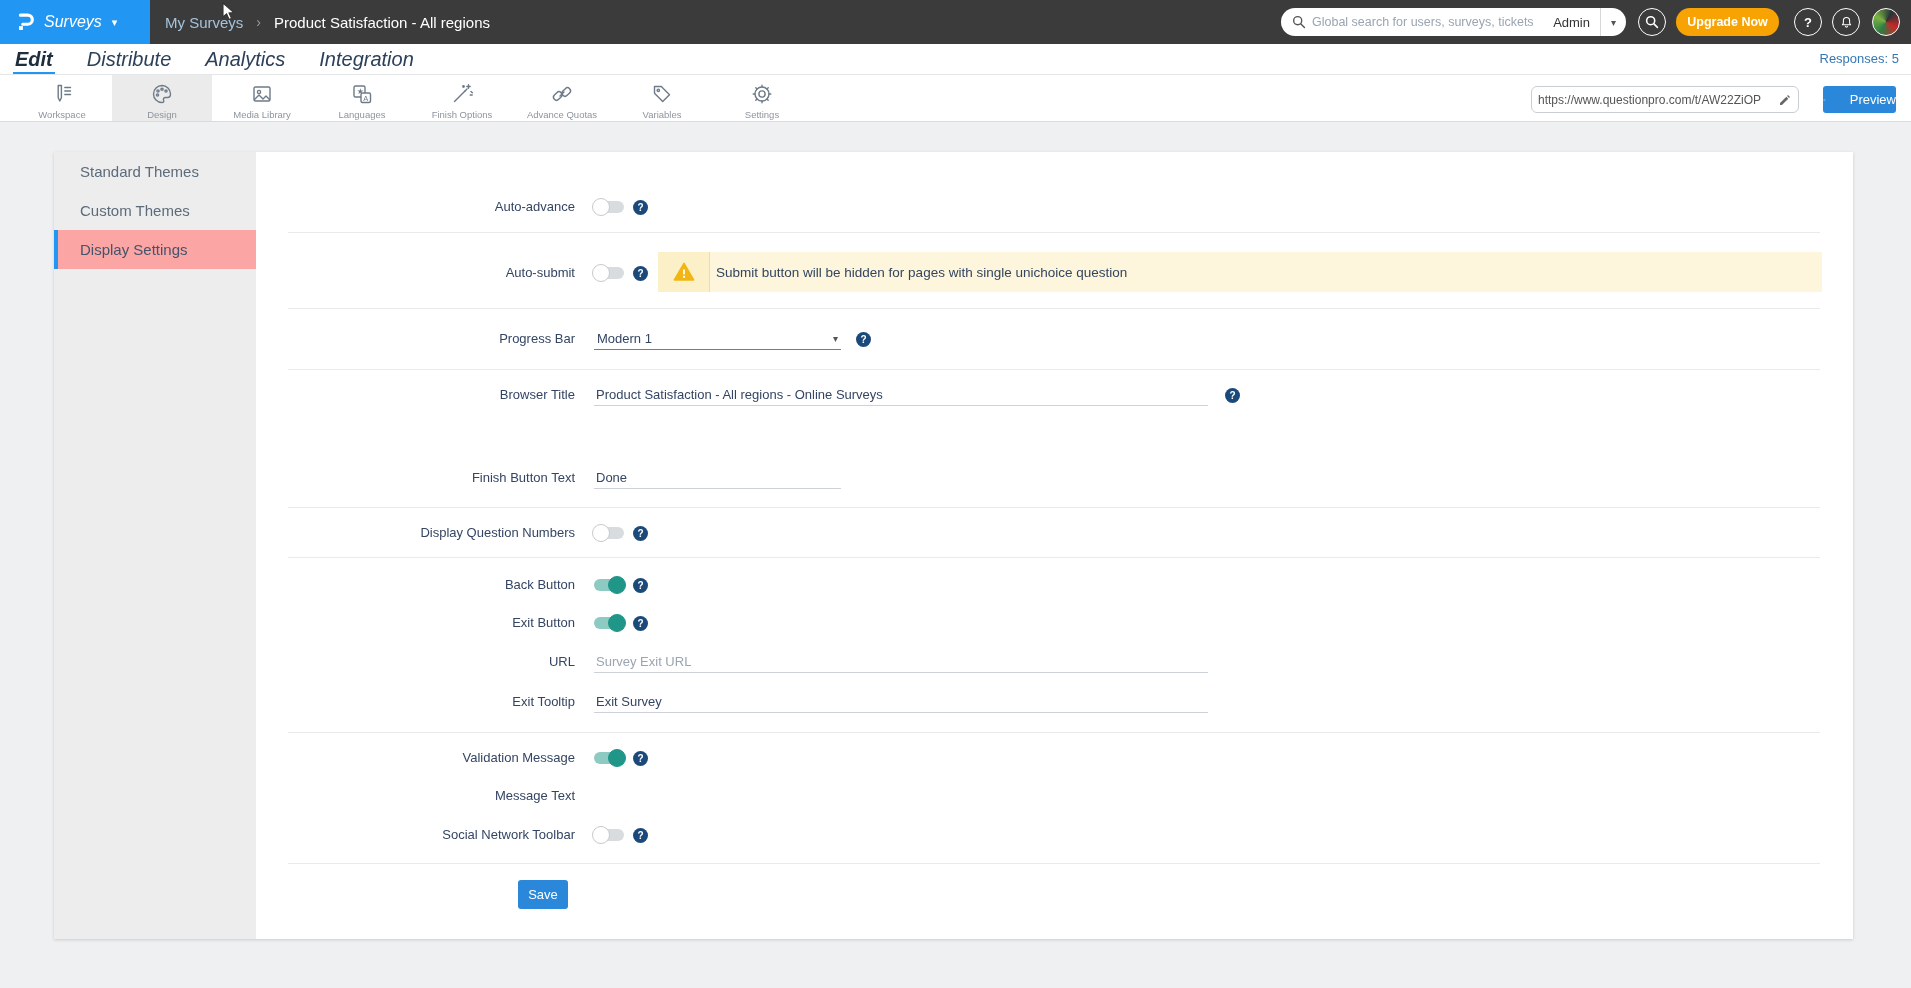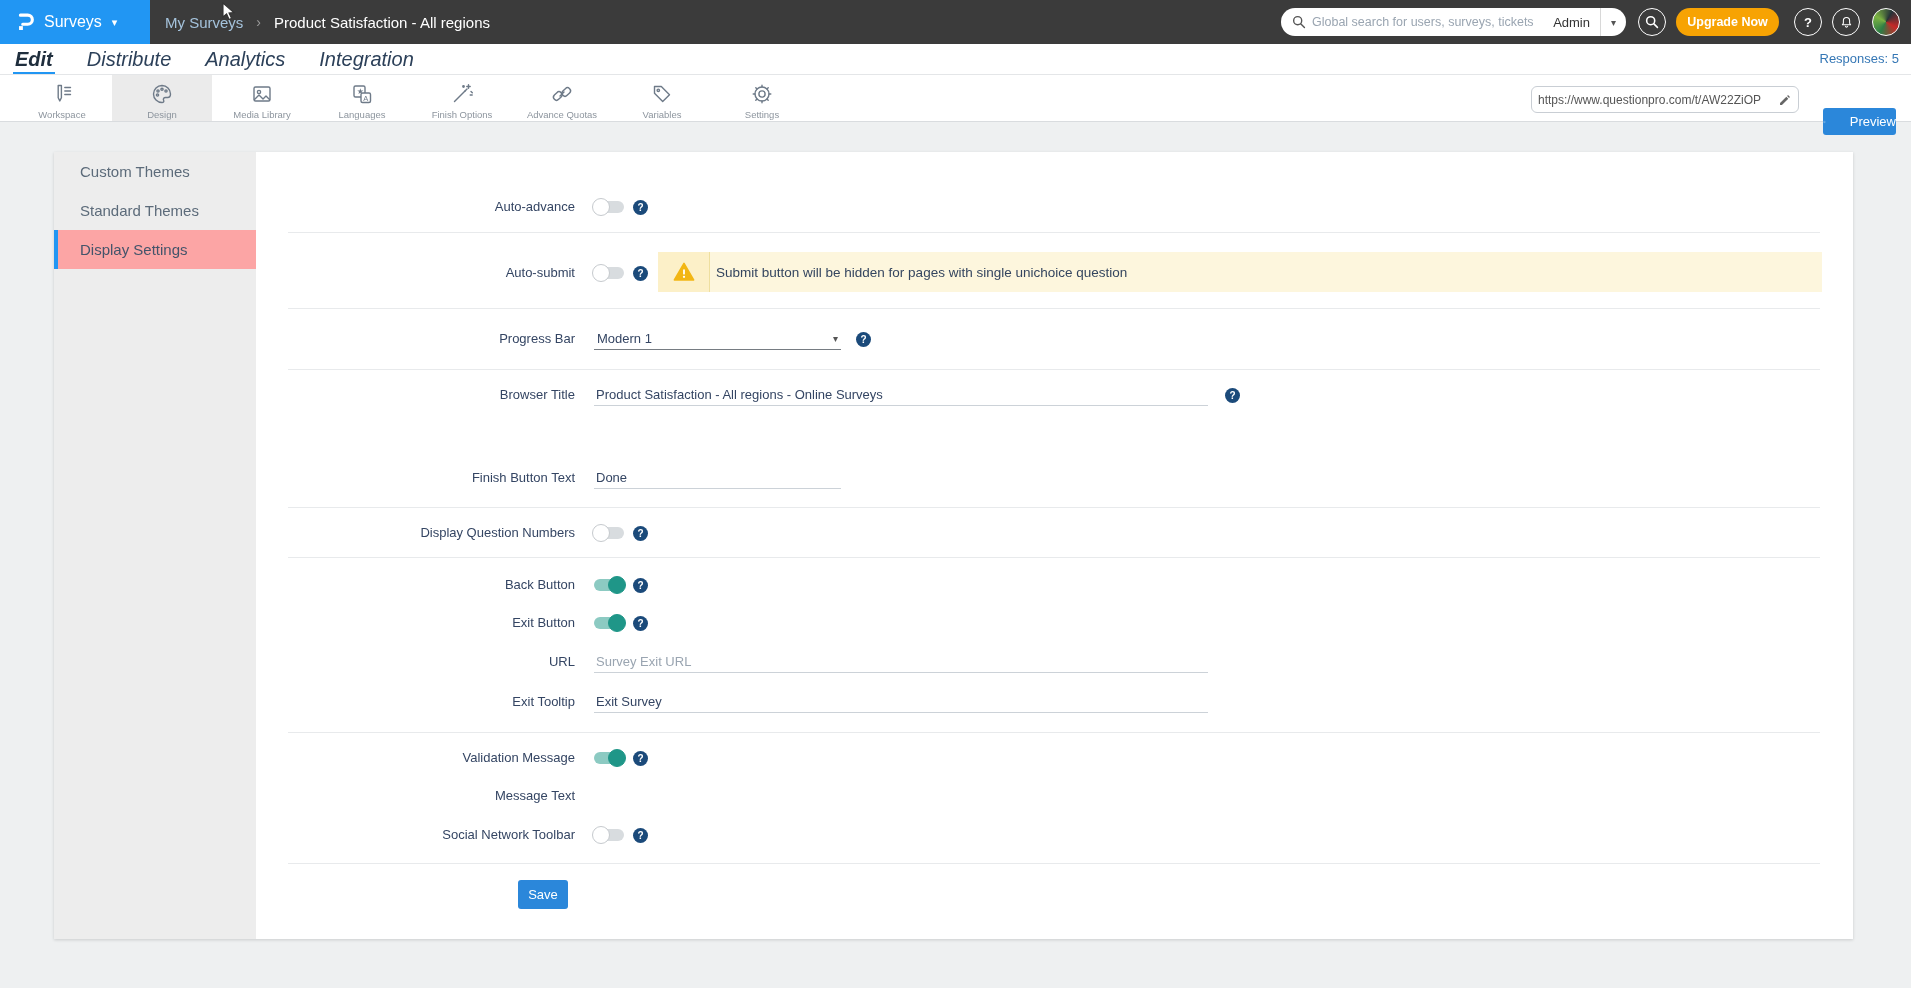--- a/index.html
+++ b/index.html
@@ -6,21 +6,21 @@
   html,body { width:1911px; height:988px; }
   body {
     font-family:"Liberation Sans","DejaVu Sans",sans-serif;
     background:#eef0f1; position:relative; overflow:hidden; color:#344563;
   }
   svg { display:block; }
 
   
   #topbar { position:absolute; top:0; left:0; width:1911px; height:44px; background:var(--topbar-bg); }
   #logoBlock { position:absolute; left:0; top:0; width:150px; height:44px; background:var(--accent);
-    display:flex; align-items:center; gap:8px; padding-left:14px; cursor:pointer; }
+    display:flex; align-items:center; gap:8px; padding-left:14px; cursor:pointer;font-style:italic; }
   #logoBlock .brand { color:#fff; font-size:16px; }
   #logoBlock .caret { color:#fff; font-size:11px; margin-left:2px; }
   #crumbs { position:absolute; left:165px; top:0; height:44px; display:flex; align-items:center; gap:13px; }
   #crumbs .parent { color:var(--breadcrumb); font-size:15px; cursor:pointer; }
   #crumbs .sep { color:#9a9a9a; font-size:14px; }
   #crumbs .current { color:#fff; font-size:15px; }
   .pillsearch { position:absolute; left:1281px; top:8px; width:345px; height:28px; background:#fff;
     border-radius:14px; display:flex; align-items:center; overflow:hidden; }
   .pillsearch input { border:none; outline:none; flex:1; font-size:12.5px; height:100%;
     font-family:inherit; color:#b91c1c; background:transparent; }
@@ -52,21 +52,21 @@
   .titem { width:100px; display:flex; flex-direction:column; align-items:center; padding-top:7px;
     cursor:pointer; }
   .titem.active { background:#ebebeb; }
   .titem .tlabel { font-size:9.5px; color:#8d959e; margin-top:3px; white-space:nowrap; }
   .ticon svg { stroke:#6e7a88; fill:none; stroke-width:1.4; stroke-linecap:round; stroke-linejoin:round; }
   #urlBox { position:absolute; left:1531px; top:86px; width:268px; height:27px; background:#fff;
     border:1px solid #c9ced4; border-radius:6px; display:flex; align-items:center; padding:0 6px; }
   #urlBox input { border:none; outline:none; flex:1; font-size:12px; color:#555; font-family:inherit; }
   #previewBtn { position:absolute; left:1823px; top:86px; width:73px; height:27px; border-radius:3px;
     background:var(--preview); border:none; color:#fff; font-size:13px; font-family:inherit;
-    display:flex; align-items:center; justify-content:center; gap:24px; cursor:pointer;margin-top:22px; }
+    display:flex; align-items:center; justify-content:center; gap:24px; cursor:pointer; }
 
   
   #card { position:absolute; left:54px; top:152px; width:1799px; height:787px; background:#fff;
     box-shadow:0 1px 3px rgba(0,0,0,.15); }
   #sidebar { position:absolute; left:0; top:0; width:202px; height:787px; background:var(--sidebar-bg); }
   .sitem { height:39px; line-height:39px; padding-left:26px; font-size:15px; color:var(--sidebar-text);
     cursor:pointer; }
   .sitem.active { background:#fca5a5; border-left:4px solid var(--accent); padding-left:22px; color:#44546a; }
 
   
@@ -264,22 +264,22 @@
 <button id="previewBtn">
   <svg width="16" height="12" viewBox="0 0 18 12">
       <path d="M1 6s3-5 8-5 8 5 8 5-3 5-8 5-8-5-8-5z" fill="none" stroke="#fff" stroke-width="1.4"></path>
       <circle cx="9" cy="6" r="2.1" fill="#fff"></circle>
     </svg>
   <span>Preview</span>
 </button>
 
 <div id="card">
   <div id="sidebar">
+    <div class="sitem">Standard Themes</div>
     <div class="sitem">Custom Themes</div>
-    <div class="sitem">Standard Themes</div>
     <div class="sitem active">Display Settings</div>
   </div>
 
   <div class="frow" style="top:44px">
     <div class="flabel">Auto-advance</div>
     <div class="fctl">
       <span class="toggle">
           <span class="knob"></span>
         </span>
       <span class="help">?</span>

